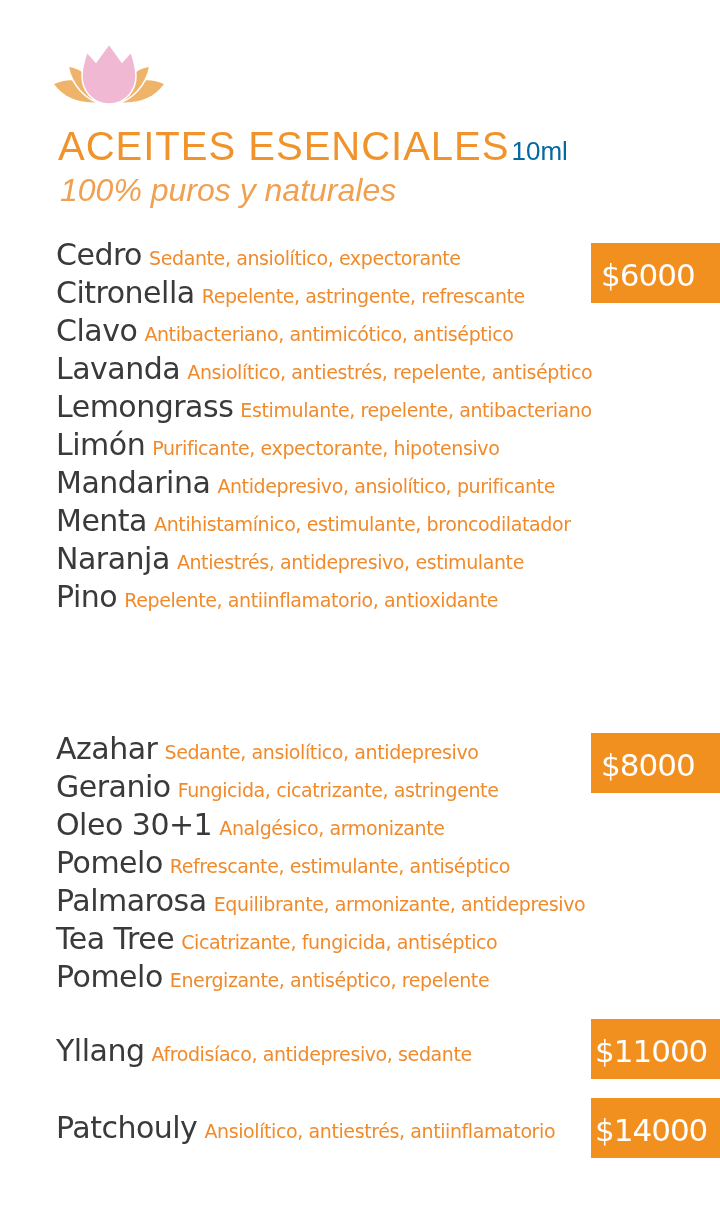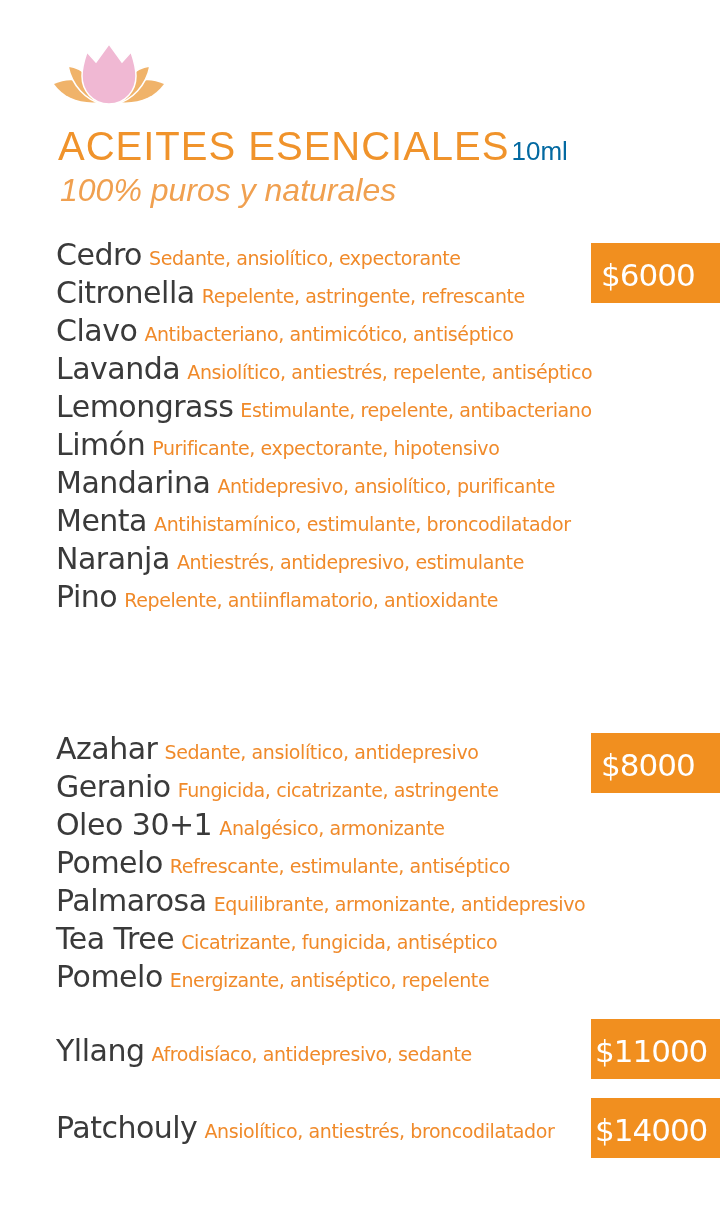--- a/index.html
+++ b/index.html
@@ -54,15 +54,15 @@
   <div class="row"><span class="name">Pomelo</span> <span class="desc">Energizante, antiséptico, repelente</span></div>
 </div>
 <div class="price" style="top:733px;">$8000</div>
 
 <div class="group" style="top:1032px;">
   <div class="row"><span class="name">Yllang</span> <span class="desc">Afrodisíaco, antidepresivo, sedante</span></div>
 </div>
 <div class="price" style="top:1019px; text-indent:4px;">$11000</div>
 
 <div class="group" style="top:1109px;">
-  <div class="row"><span class="name">Patchouly</span> <span class="desc">Ansiolítico, antiestrés, broncodilatador</span></div>
+  <div class="row"><span class="name">Patchouly</span> <span class="desc">Ansiolítico, antiestrés, antiinflamatorio</span></div>
 </div>
 <div class="price" style="top:1098px; text-indent:4px;">$14000</div>
 
 </body></html>

